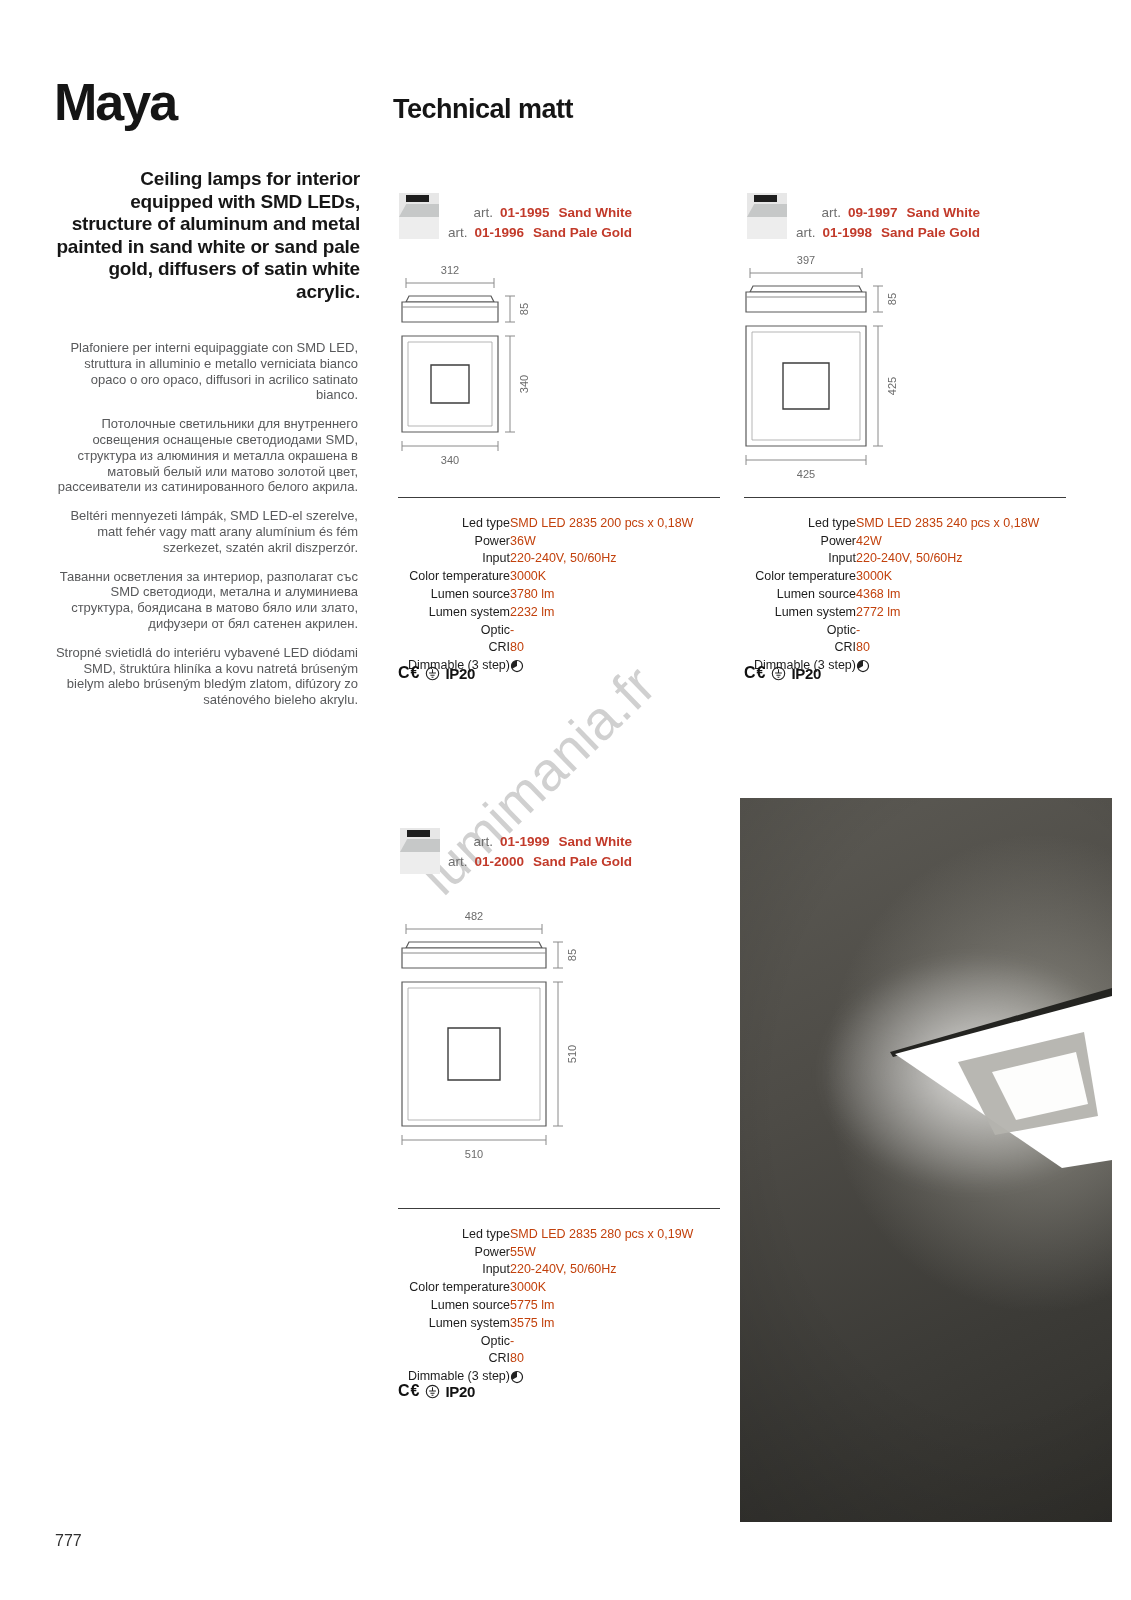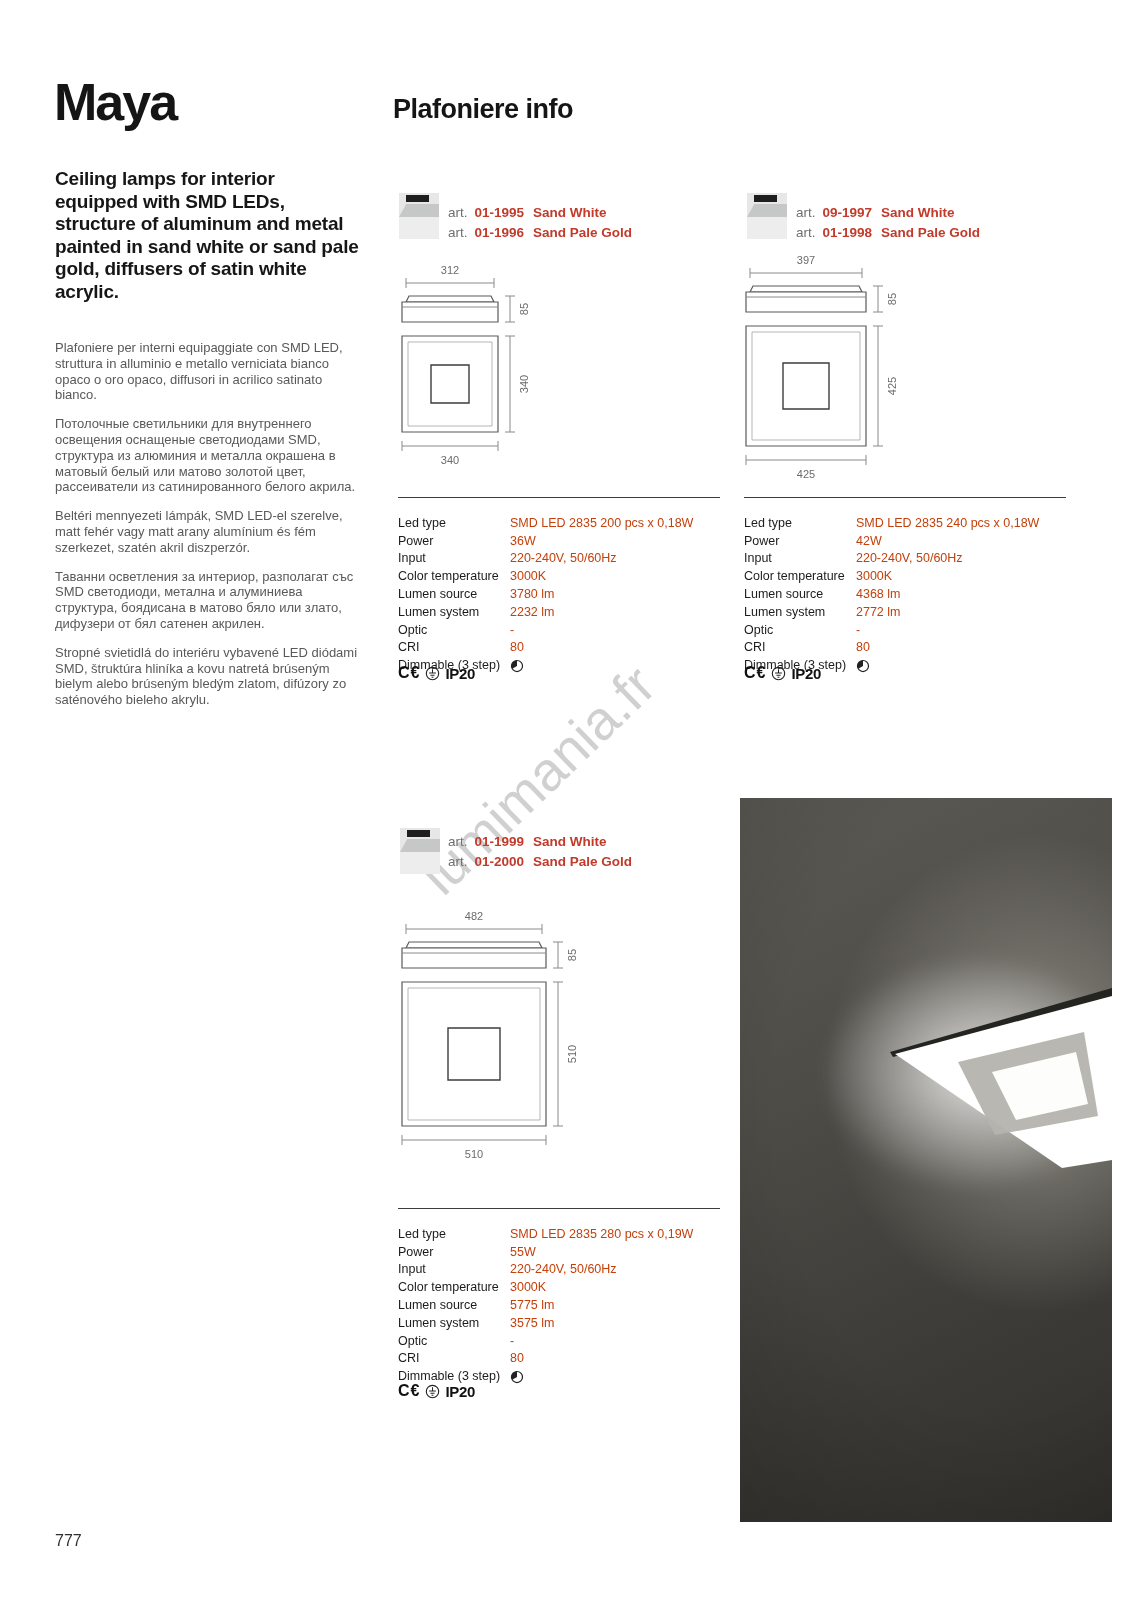--- a/index.html
+++ b/index.html
@@ -17,21 +17,21 @@
   
   .descriptions{left:55px;top:340px;width:303px;}
   .descriptions p{margin:0 0 13px 0;font-size:13px;line-height:15.8px;color:#58595b;}
 
   
   .watermark{
     left:430px;top:852px;font-size:55px;color:rgba(150,150,150,0.45);
     transform:rotate(-44deg);transform-origin:0 50%;white-space:nowrap;z-index:1;
   }
 
-  .layer{position:absolute;inset:0;z-index:2;}
+  .layer{position:absolute;inset:0;z-index:2;text-align:right;}
 
   
   .thumb{width:40px;height:46px;background:#e7e7e7;overflow:hidden;}
   .thumb .bar{position:absolute;top:2px;left:7px;width:23px;height:7px;background:#1e1e1e;}
   .thumb .band{position:absolute;top:11px;left:0;width:100%;height:13px;background:#c6c8c8;
     clip-path:polygon(0 100%,18% 0,100% 0,100% 100%);}
   .thumb .base{position:absolute;bottom:0;left:0;width:100%;height:22px;background:#ededed;}
   .art-block{font-size:13.5px;line-height:20px;white-space:nowrap;}
   .art-label{color:#6e6e6e;margin-right:7px;}
   .art-code{color:#c23a2a;font-weight:700;margin-right:9px;}
@@ -83,21 +83,21 @@
 </head>
 <body>
 
 <div id="canvas">
 
   <div class="abs watermark">lumimania.fr</div>
 
   <div class="layer">
 
     <div class="abs brand-title">Maya</div>
-    <div class="abs section-title">Plafoniere info</div>
+    <div class="abs section-title">Technical matt</div>
 
     <div class="abs lead">Ceiling lamps for interior equipped with SMD LEDs, structure of aluminum and metal painted in sand white or sand pale gold, diffusers of satin white acrylic.</div>
 
     <div class="abs descriptions">
       <p>Plafoniere per interni equipaggiate con SMD LED, struttura in alluminio e metallo verniciata bianco opaco o oro opaco, diffusori in acrilico satinato bianco.</p>
       <p>Потолочные светильники для внутреннего освещения оснащеные светодиодами SMD, структура из алюминия и металла окрашена в матовый белый или матово золотой цвет, рассеиватели из сатинированного белого акрила.</p>
       <p>Beltéri mennyezeti lámpák, SMD LED-el szerelve, matt fehér vagy matt arany alumínium és fém szerkezet, szatén akril diszperzór.</p>
       <p>Таванни осветления за интериор, разполагат със SMD светодиоди, метална и алуминиева структура, боядисана в матово бяло или злато, дифузери от бял сатенен акрилен.</p>
       <p>Stropné svietidlá do interiéru vybavené LED diódami SMD, štruktúra hliníka a kovu natretá brúseným bielym alebo brúseným bledým zlatom, difúzory zo saténového bieleho akrylu.</p>
     </div>

